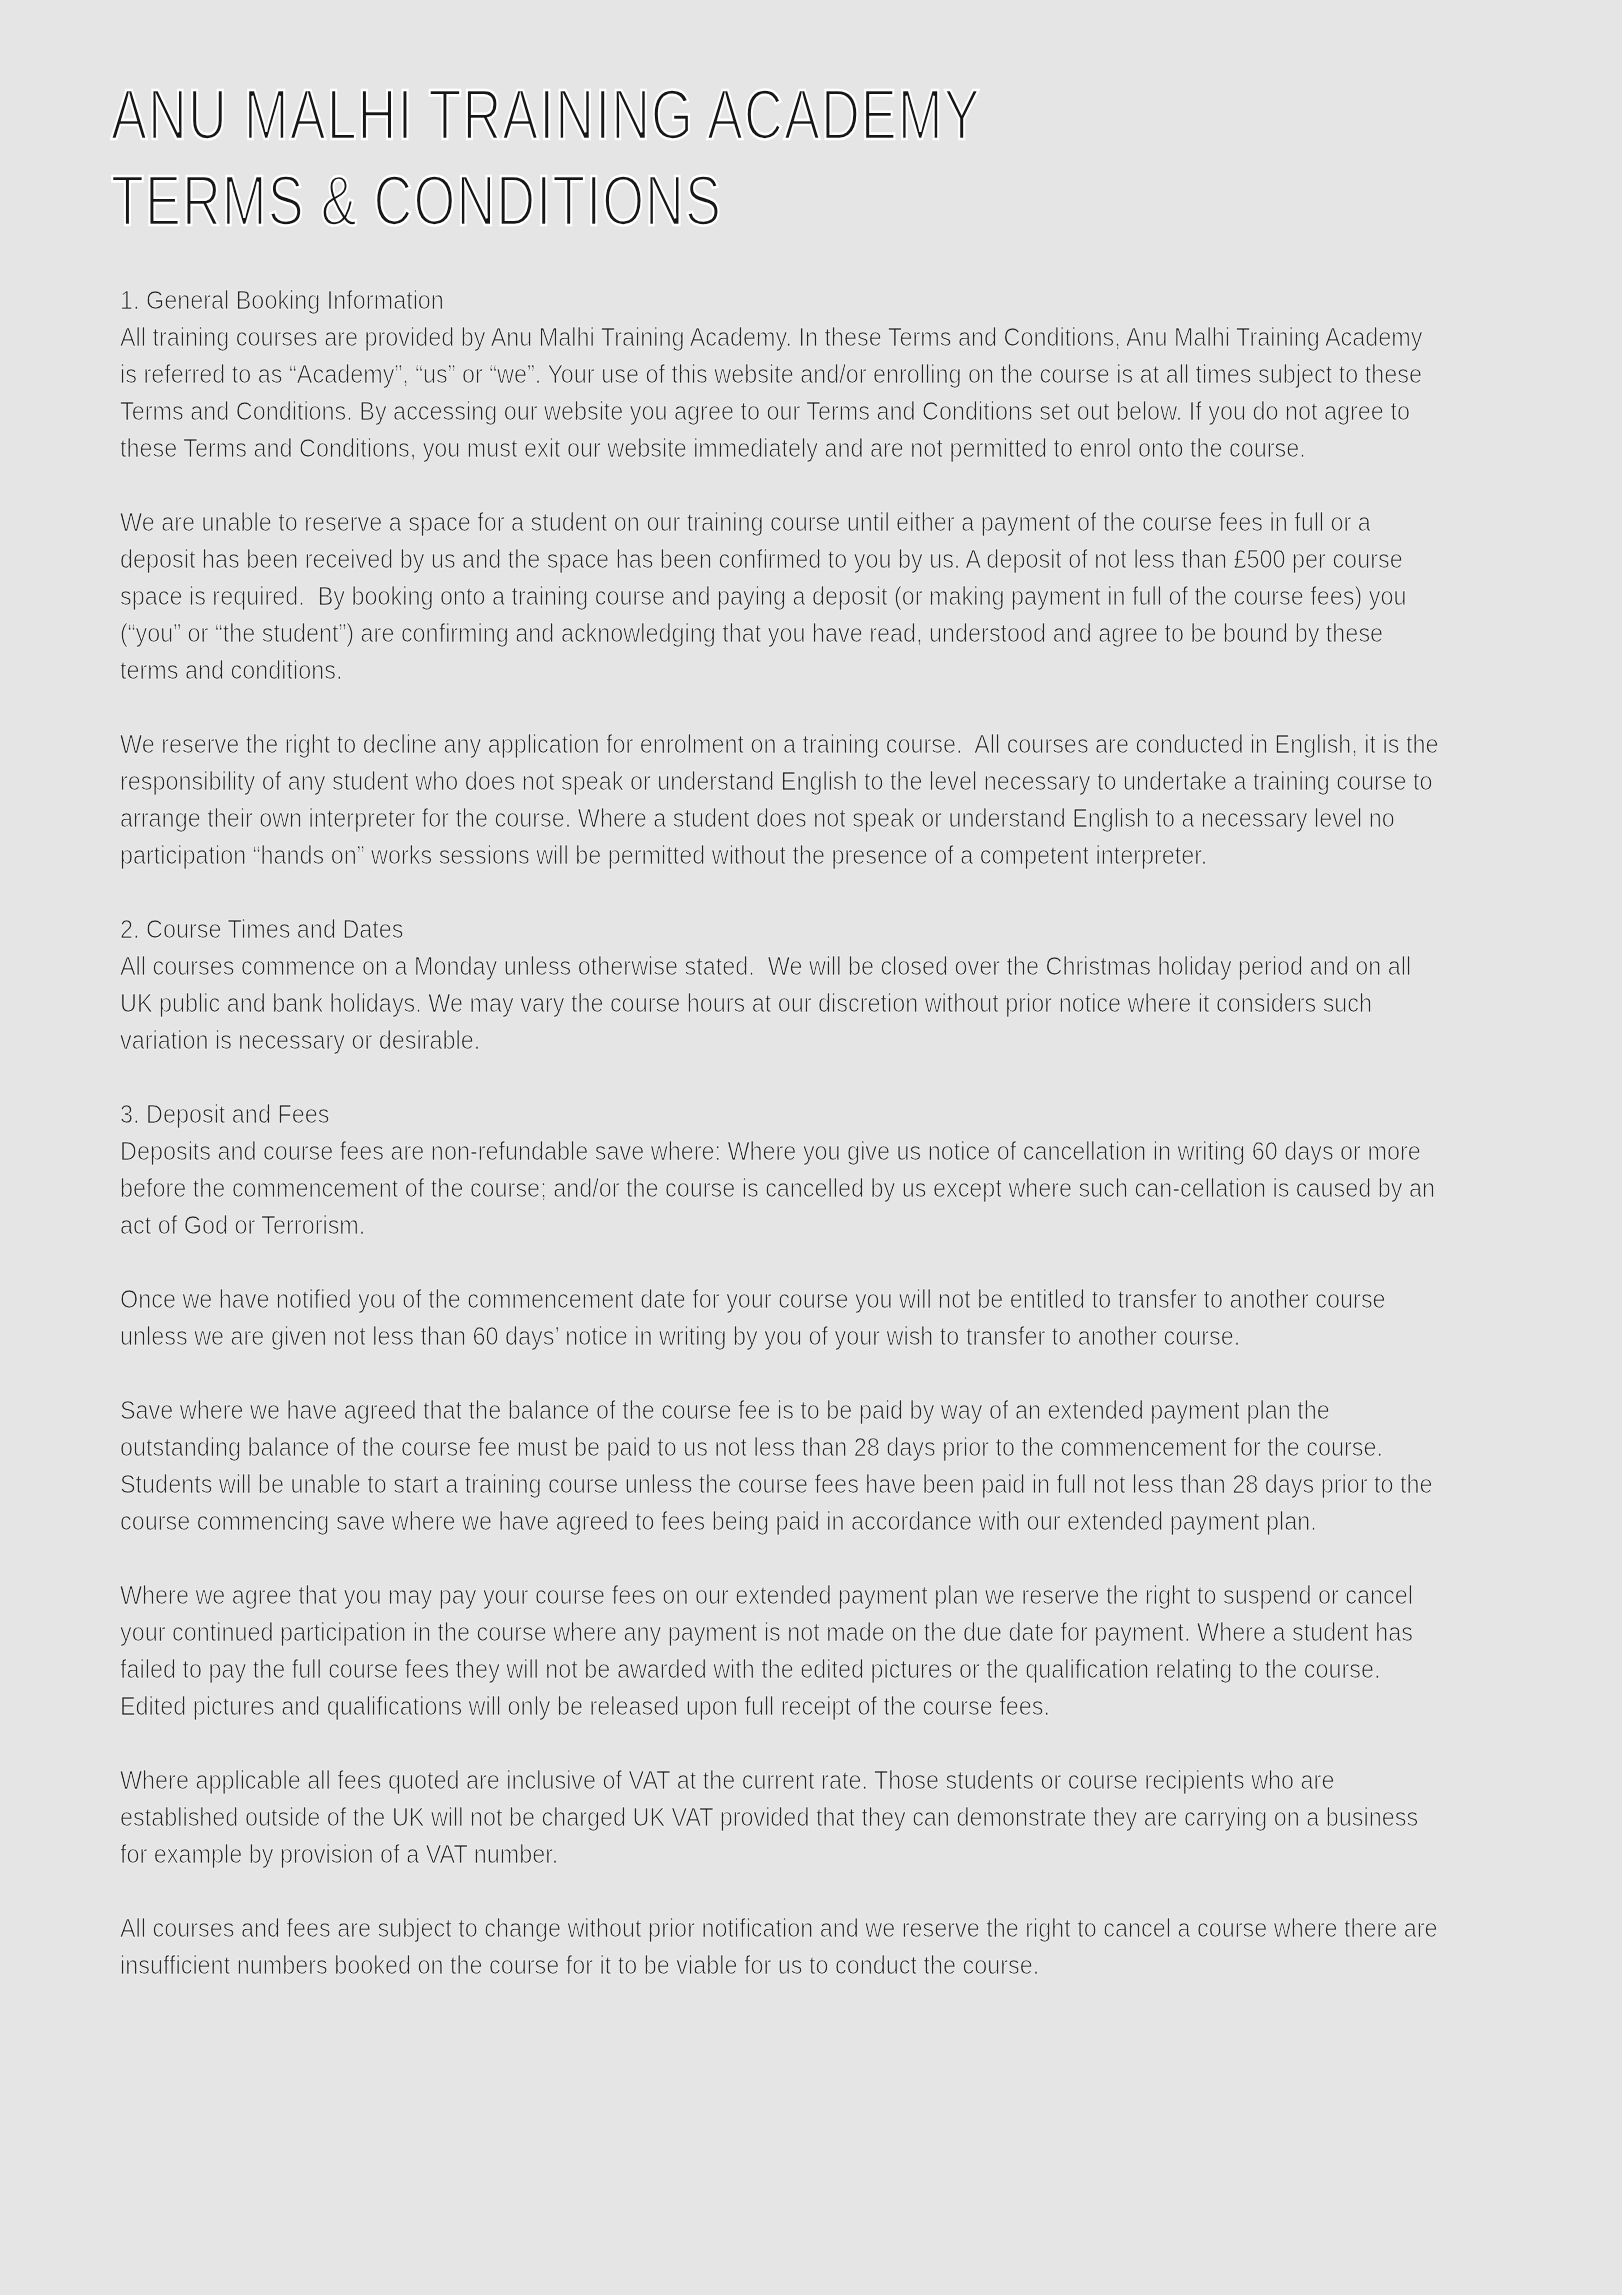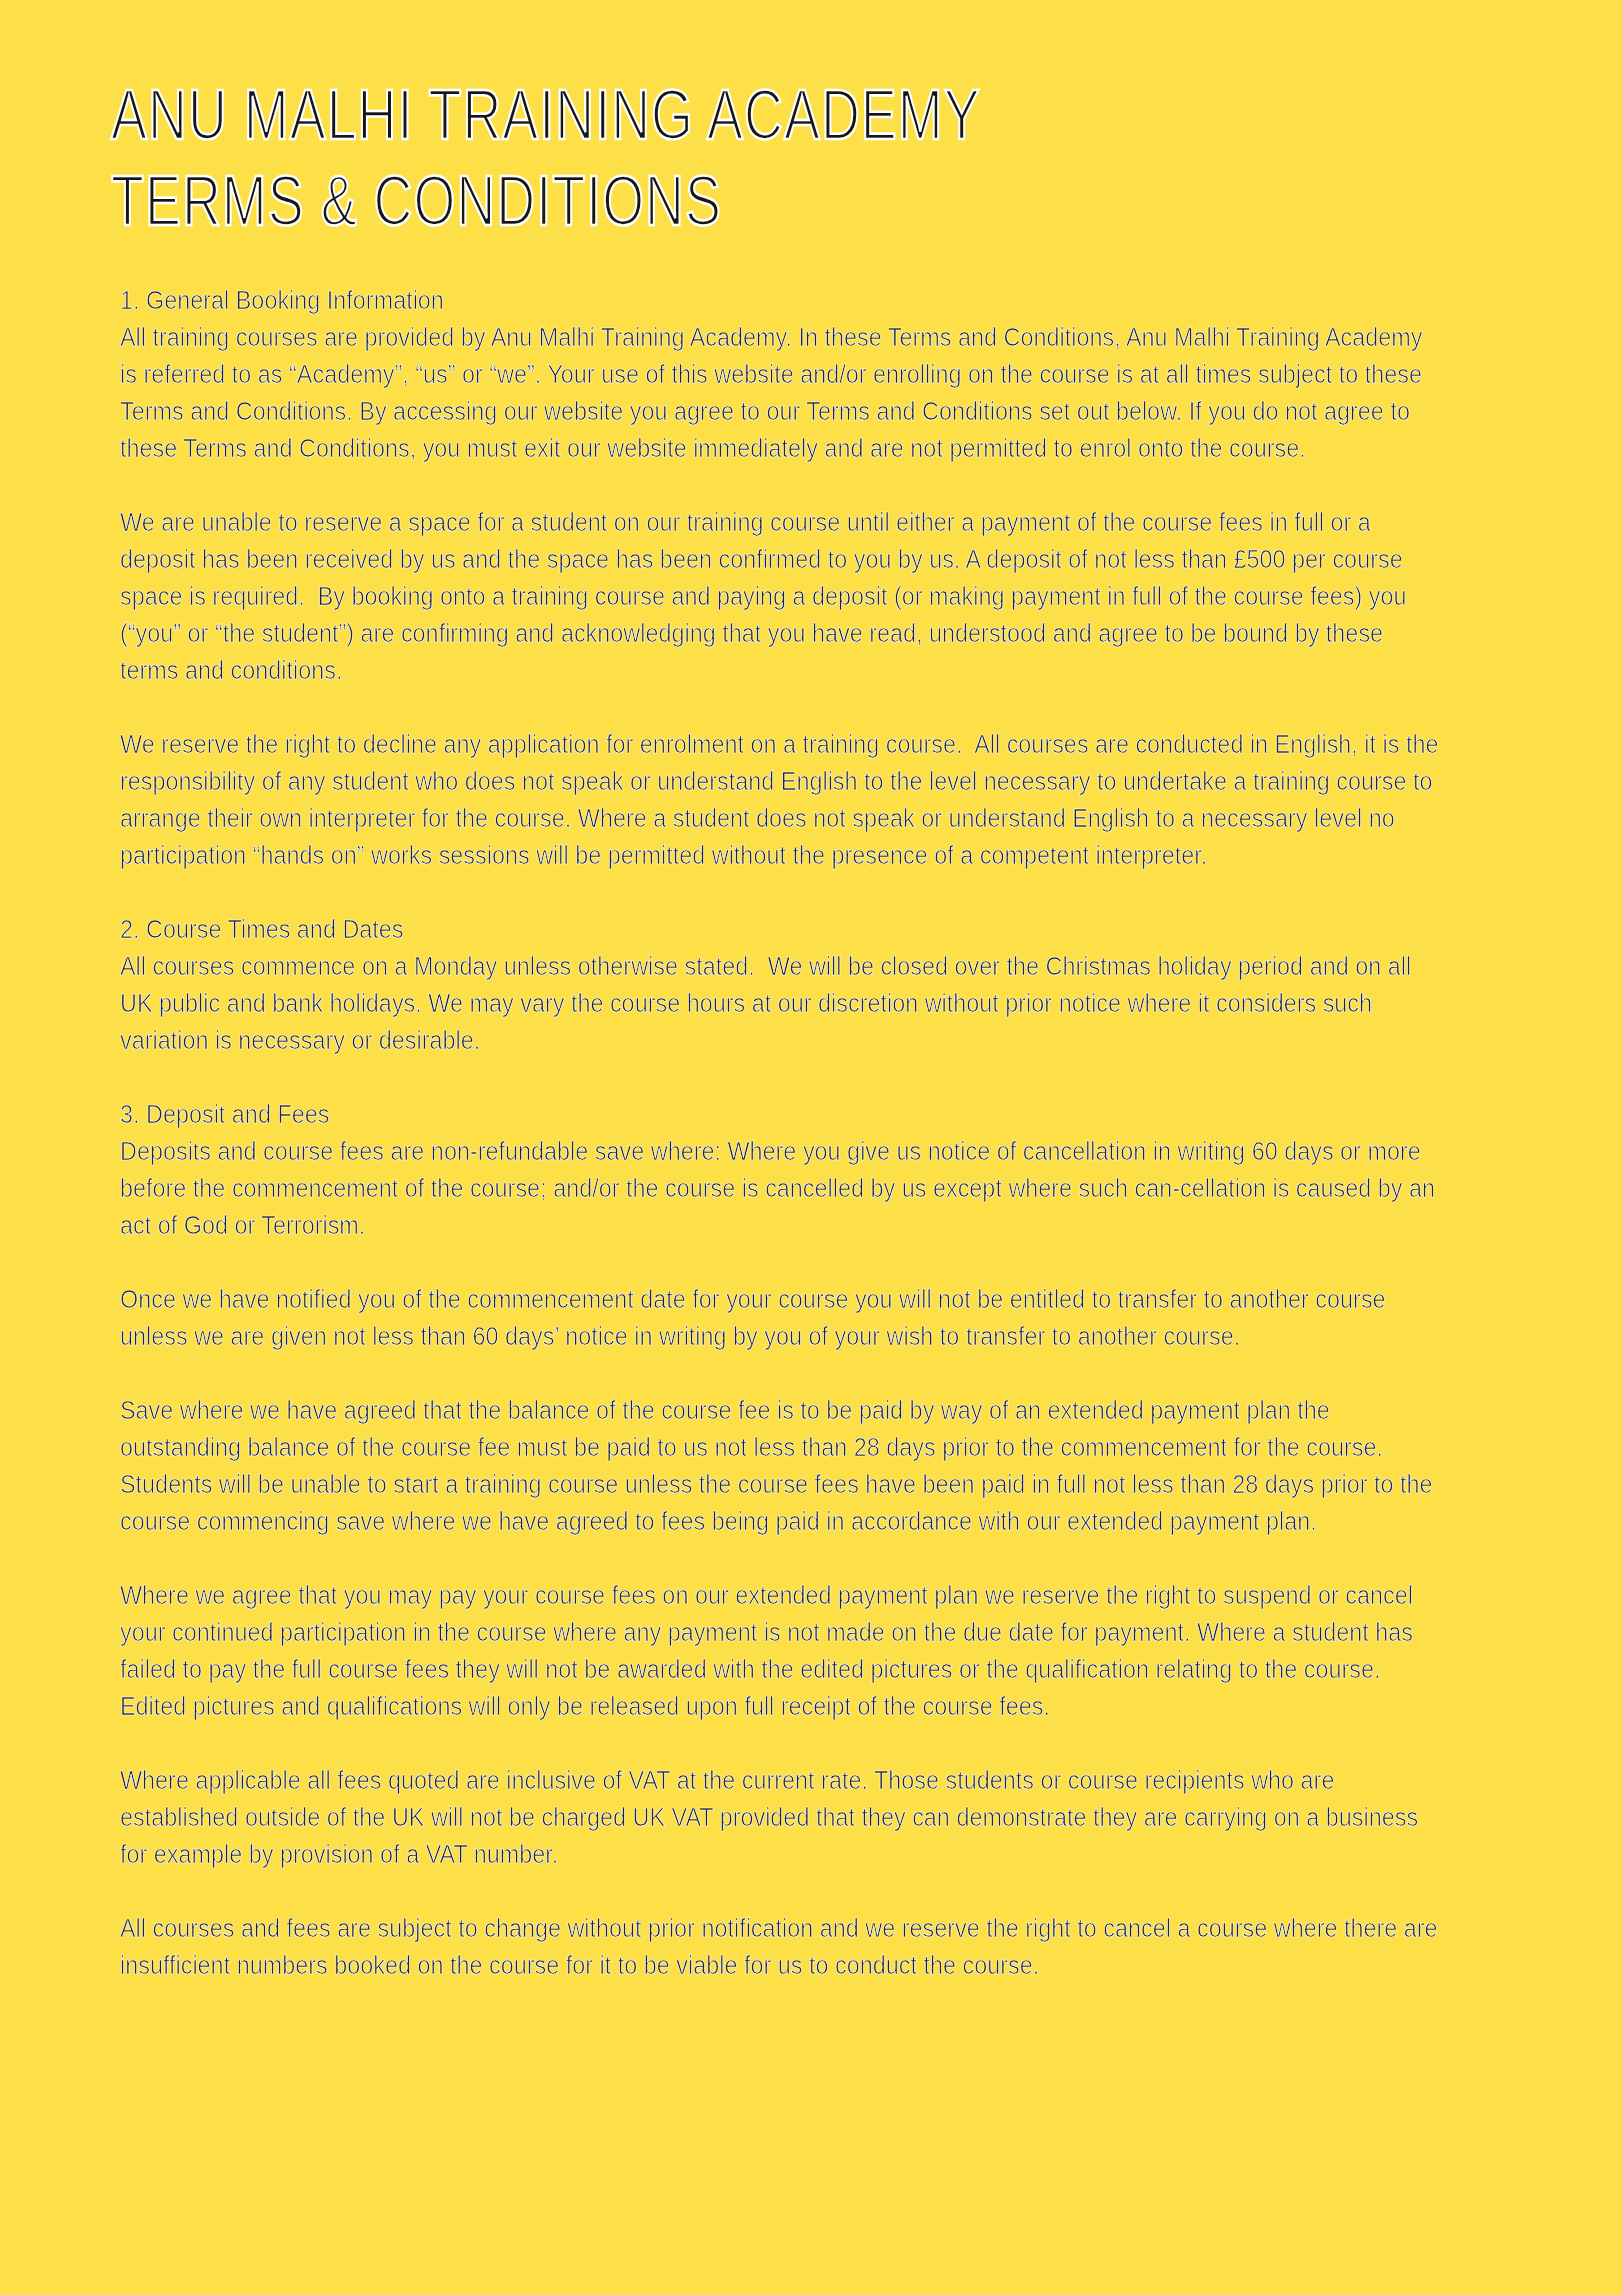--- a/index.html
+++ b/index.html
@@ -12,21 +12,21 @@
     height: 2295px;
     position: relative;
     overflow: hidden;
     font-family: "Liberation Sans", sans-serif;
   }
   .page {
     position: absolute;
     inset: 0;
     box-sizing: border-box;
     padding: 72px 0 0 120px;
-    background: #fde047;
+    background: #e5e5e5;
   }
   
   .doc-title {
     margin: 0 0 0 -9.2px;
     font-weight: normal;
     font-size: 70px;
     line-height: 86px;
     letter-spacing: 1.3px;
     color: #161616;
     white-space: nowrap;

